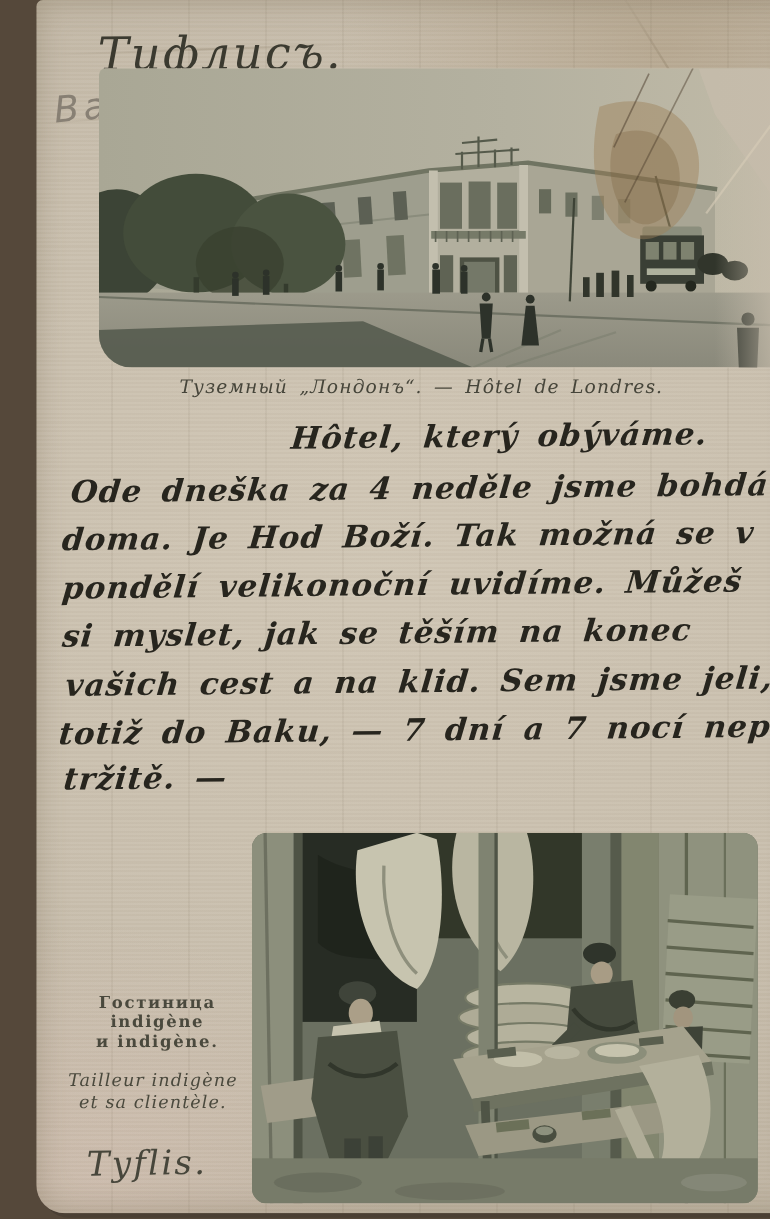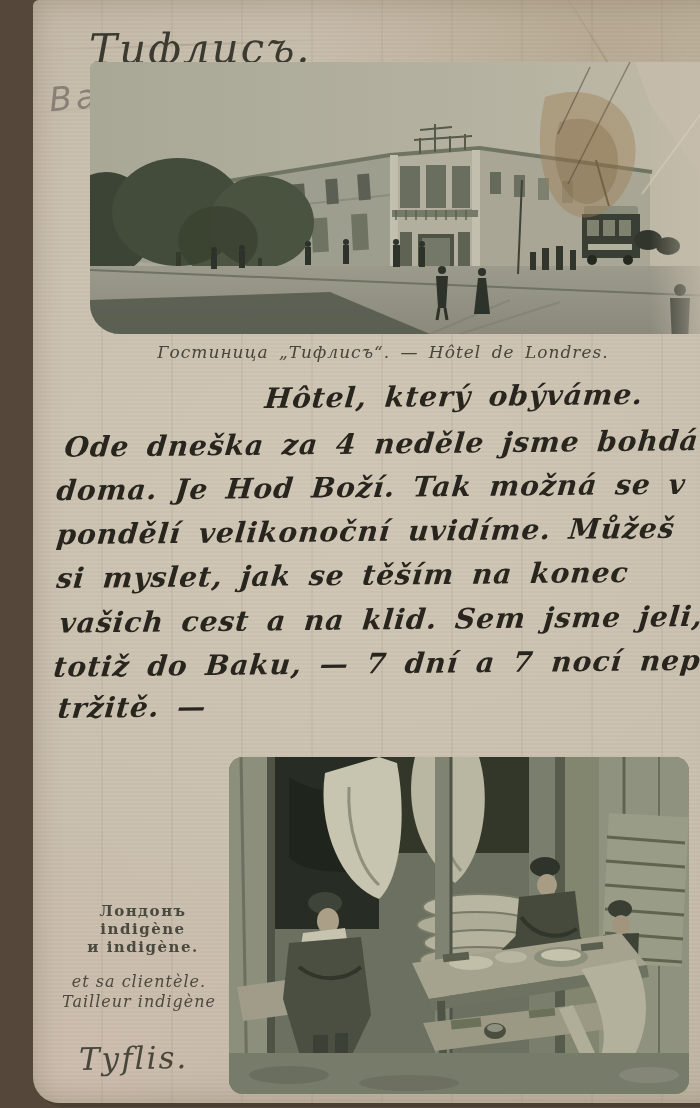--- a/index.html
+++ b/index.html
@@ -216,21 +216,21 @@
           <path d="M470,60 C505,48 528,70 528,100 C528,130 505,148 488,140 C468,130 458,90 470,60 Z" fill="#7b5f3c" opacity=".3"></path>
           <polygon points="545,0 622,0 622,130 560,42" fill="#c6bcab" opacity=".8"></polygon>
           <rect x="560" y="0" width="62" height="272" fill="url(#fadeR)"></rect>
           <line x1="500" y1="5" x2="468" y2="72" stroke="#4b3c2c" stroke-width="1.5" opacity=".5"></line>
           <line x1="540" y1="0" x2="478" y2="122" stroke="#4b3c2c" stroke-width="1.5" opacity=".45"></line>
           <line x1="618" y1="42" x2="552" y2="132" stroke="#d8cdb8" stroke-width="2" opacity=".6"></line>
         </g>
       </svg>
     </figure>
 
-    <div class="caption-top">Гостиница „Тифлисъ“. — Hôtel de Londres.</div>
+    <div class="caption-top">Туземный „Лондонъ“. — Hôtel de Londres.</div>
 
     <div class="message">
       <div class="msg-line" style="left:232px;top:380px;">Hôtel, který obýváme.</div>
       <div class="msg-line" style="left:32px;top:427px;">Ode dneška za 4 neděle jsme bohdá zase</div>
       <div class="msg-line" style="left:24px;top:471px;">doma. Je Hod Boží. Tak možná se v</div>
       <div class="msg-line" style="left:24px;top:515px;">pondělí velikonoční uvidíme. Můžeš</div>
       <div class="msg-line" style="left:24px;top:559px;">si myslet, jak se těším na konec</div>
       <div class="msg-line" style="left:27px;top:603px;">vašich cest a na klid. Sem jsme jeli, —</div>
       <div class="msg-line" style="left:21px;top:647px;">totiž do Baku, — 7 dní a 7 nocí nepře-</div>
       <div class="msg-line" style="left:25px;top:691px;">tržitě. —</div>
@@ -344,23 +344,23 @@
           <rect x="0" y="296" width="460" height="41" fill="#777b69"></rect>
           <ellipse cx="60" cy="318" rx="40" ry="9" fill="#5e6253" opacity=".5"></ellipse>
           <ellipse cx="180" cy="326" rx="50" ry="8" fill="#5e6253" opacity=".4"></ellipse>
           <ellipse cx="330" cy="322" rx="46" ry="9" fill="#62665500" opacity=".4"></ellipse>
           <ellipse cx="420" cy="318" rx="30" ry="8" fill="#8d9080" opacity=".6"></ellipse>
         </g>
       </svg>
     </figure>
 
     <div class="side-ru">
-      <div>Лондонъ</div>
+      <div>Гостиница</div>
       <div>indigène</div>
       <div>и indigène.</div>
     </div>
     <div class="side-fr">
+      <div>Tailleur indigène</div>
       <div>et sa clientèle.</div>
-      <div>Tailleur indigène</div>
     </div>
     <div class="tyflis">Tyflis.</div>
   </div>
 </div>
 
 </body></html>

